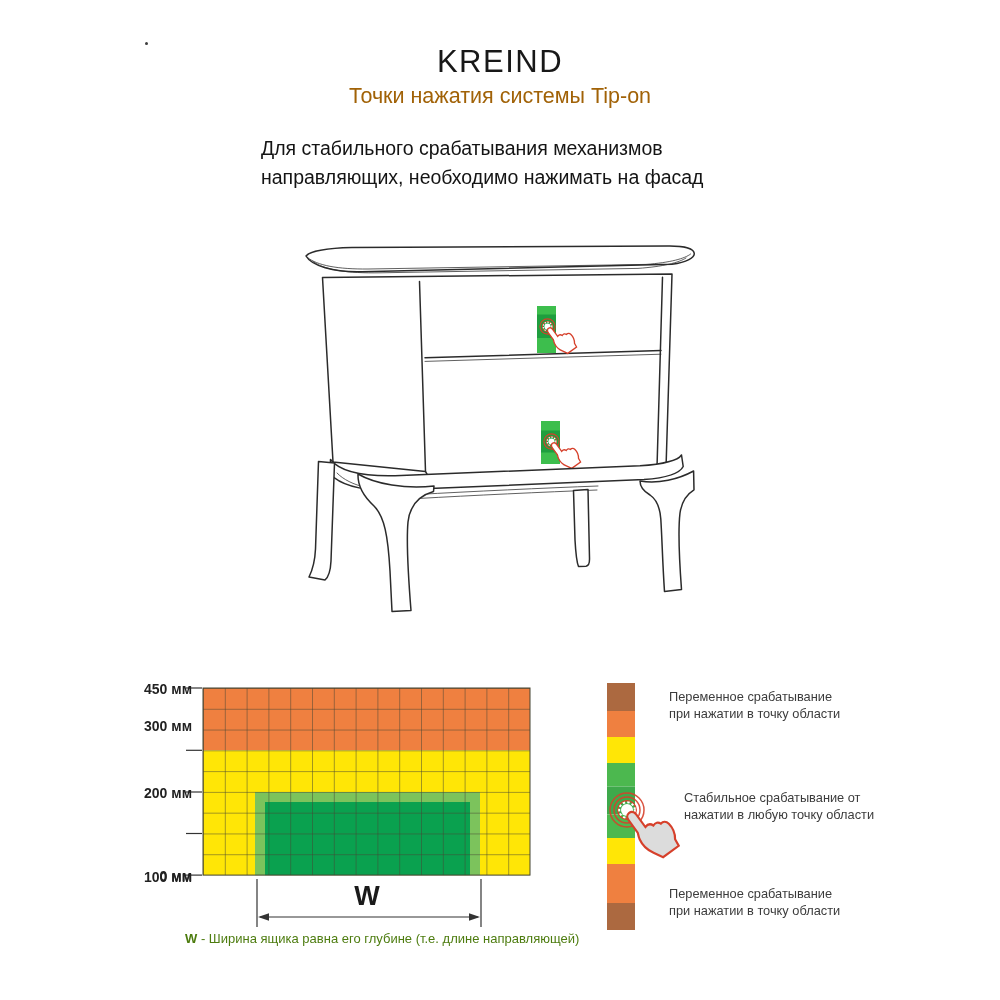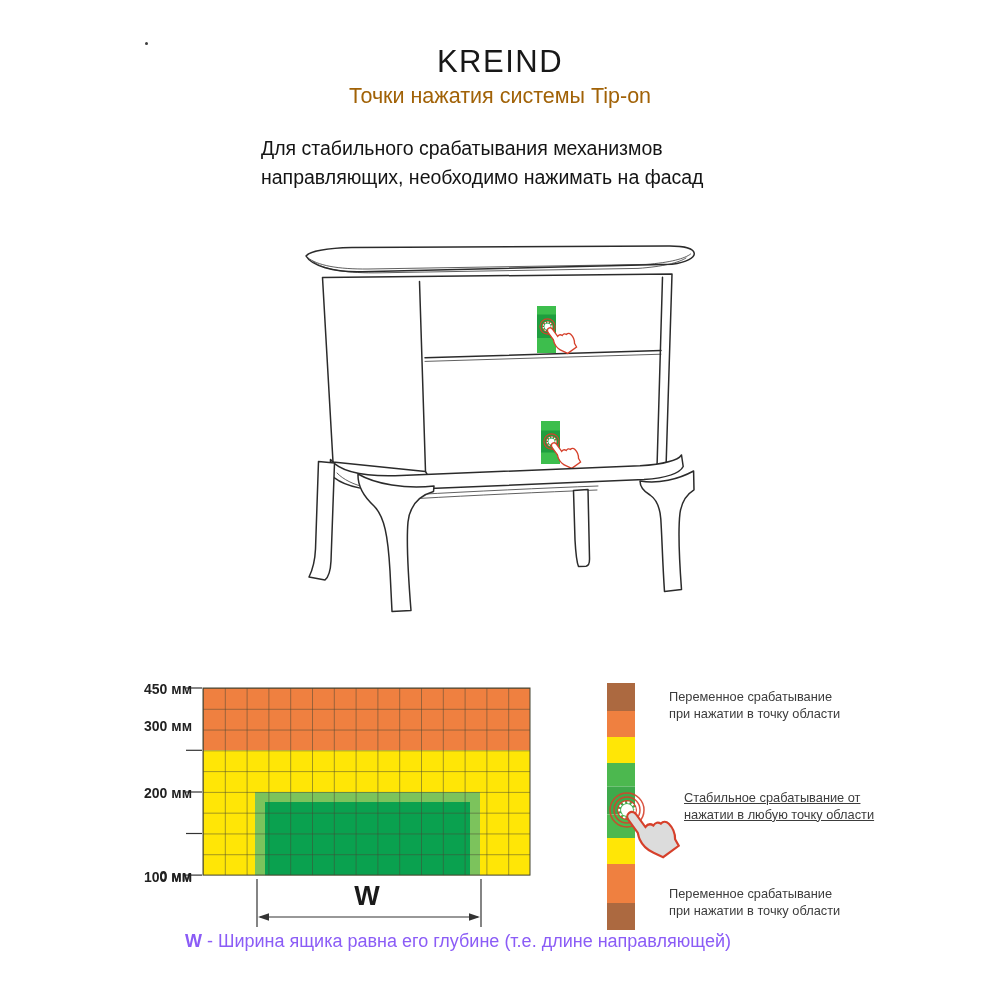--- a/index.html
+++ b/index.html
@@ -11,21 +11,21 @@
   .page-title{top:44px;left:0;right:0;text-align:center;font-size:31px;letter-spacing:1.5px;color:#181818;}
   .page-subtitle{top:84px;left:0;right:0;text-align:center;font-size:21.5px;color:#a16207;}
   .description{top:134px;left:261px;font-size:19.5px;line-height:28.5px;color:#141414;white-space:nowrap;}
   .stray-dot{top:42px;left:145px;width:3px;height:3px;background:#3d3d3d;border-radius:50%;}
   svg.layer{position:absolute;top:0;left:0;}
   .ln{fill:none;stroke:#2b2b2b;stroke-width:1.5;stroke-linecap:round;stroke-linejoin:round;}
   .lnf{fill:#ffffff;stroke:#2b2b2b;stroke-width:1.5;stroke-linecap:round;stroke-linejoin:round;}
   .thin{stroke-width:1;opacity:.75;}
   .axis-label{width:62px;text-align:right;font-size:14px;font-weight:700;color:#222;white-space:nowrap;}
   .w-symbol{top:881px;left:337px;width:60px;text-align:center;font-size:27px;font-weight:700;color:#1a1a1a;}
-  .caption{top:931px;left:185px;font-size:18px;color:#8b5cf6;white-space:nowrap;}
+  .caption{top:931px;left:185px;font-size:13px;color:#4d7c0f;white-space:nowrap;}
   .caption b{font-weight:700;}
   .legend-text{font-size:12.8px;line-height:16.8px;color:#3c3c3c;white-space:nowrap;margin-left:24px;}
 </style>
 </head>
 <body>
 
 <div class="abs stray-dot"></div>
 
 <div class="abs page-title">KREIND</div>
 <div class="abs page-subtitle">Точки нажатия системы Tip-on</div>
@@ -138,20 +138,20 @@
 <div class="abs axis-label" style="left:130px;top:869px;">100 мм</div>
 <div class="abs axis-label" style="left:130px;top:868px;">0 мм</div>
 
 <div class="abs w-symbol">W</div>
 <div class="abs caption"><b>W</b><span> - Ширина ящика равна его глубине (т.е. длине направляющей)</span></div>
 
 <div class="abs legend-text" style="left:645px;top:689px;">
   <div>Переменное срабатывание</div>
   <div>при нажатии в точку области</div>
 </div>
-<div class="abs legend-text" style="left:660px;top:790px;text-decoration:underline;">
+<div class="abs legend-text" style="left:660px;top:790px;">
   <div>Стабильное срабатывание от</div>
   <div>нажатии в любую точку области</div>
 </div>
 <div class="abs legend-text" style="left:645px;top:886px;">
   <div>Переменное срабатывание</div>
   <div>при нажатии в точку области</div>
 </div>
 
 </body></html>

